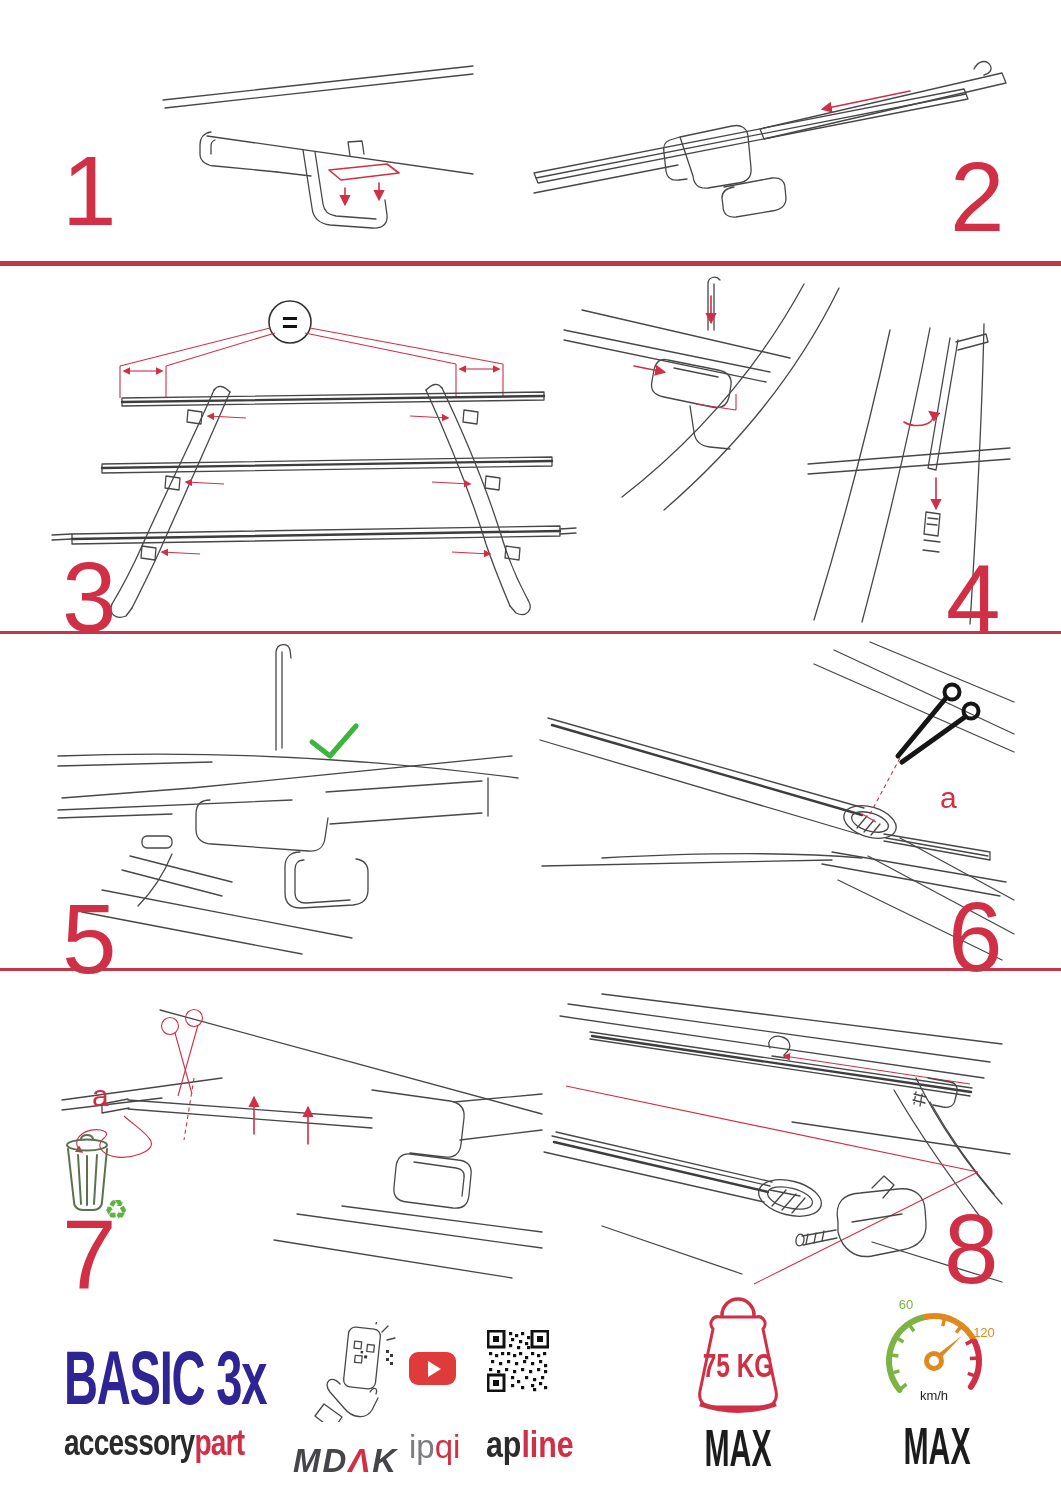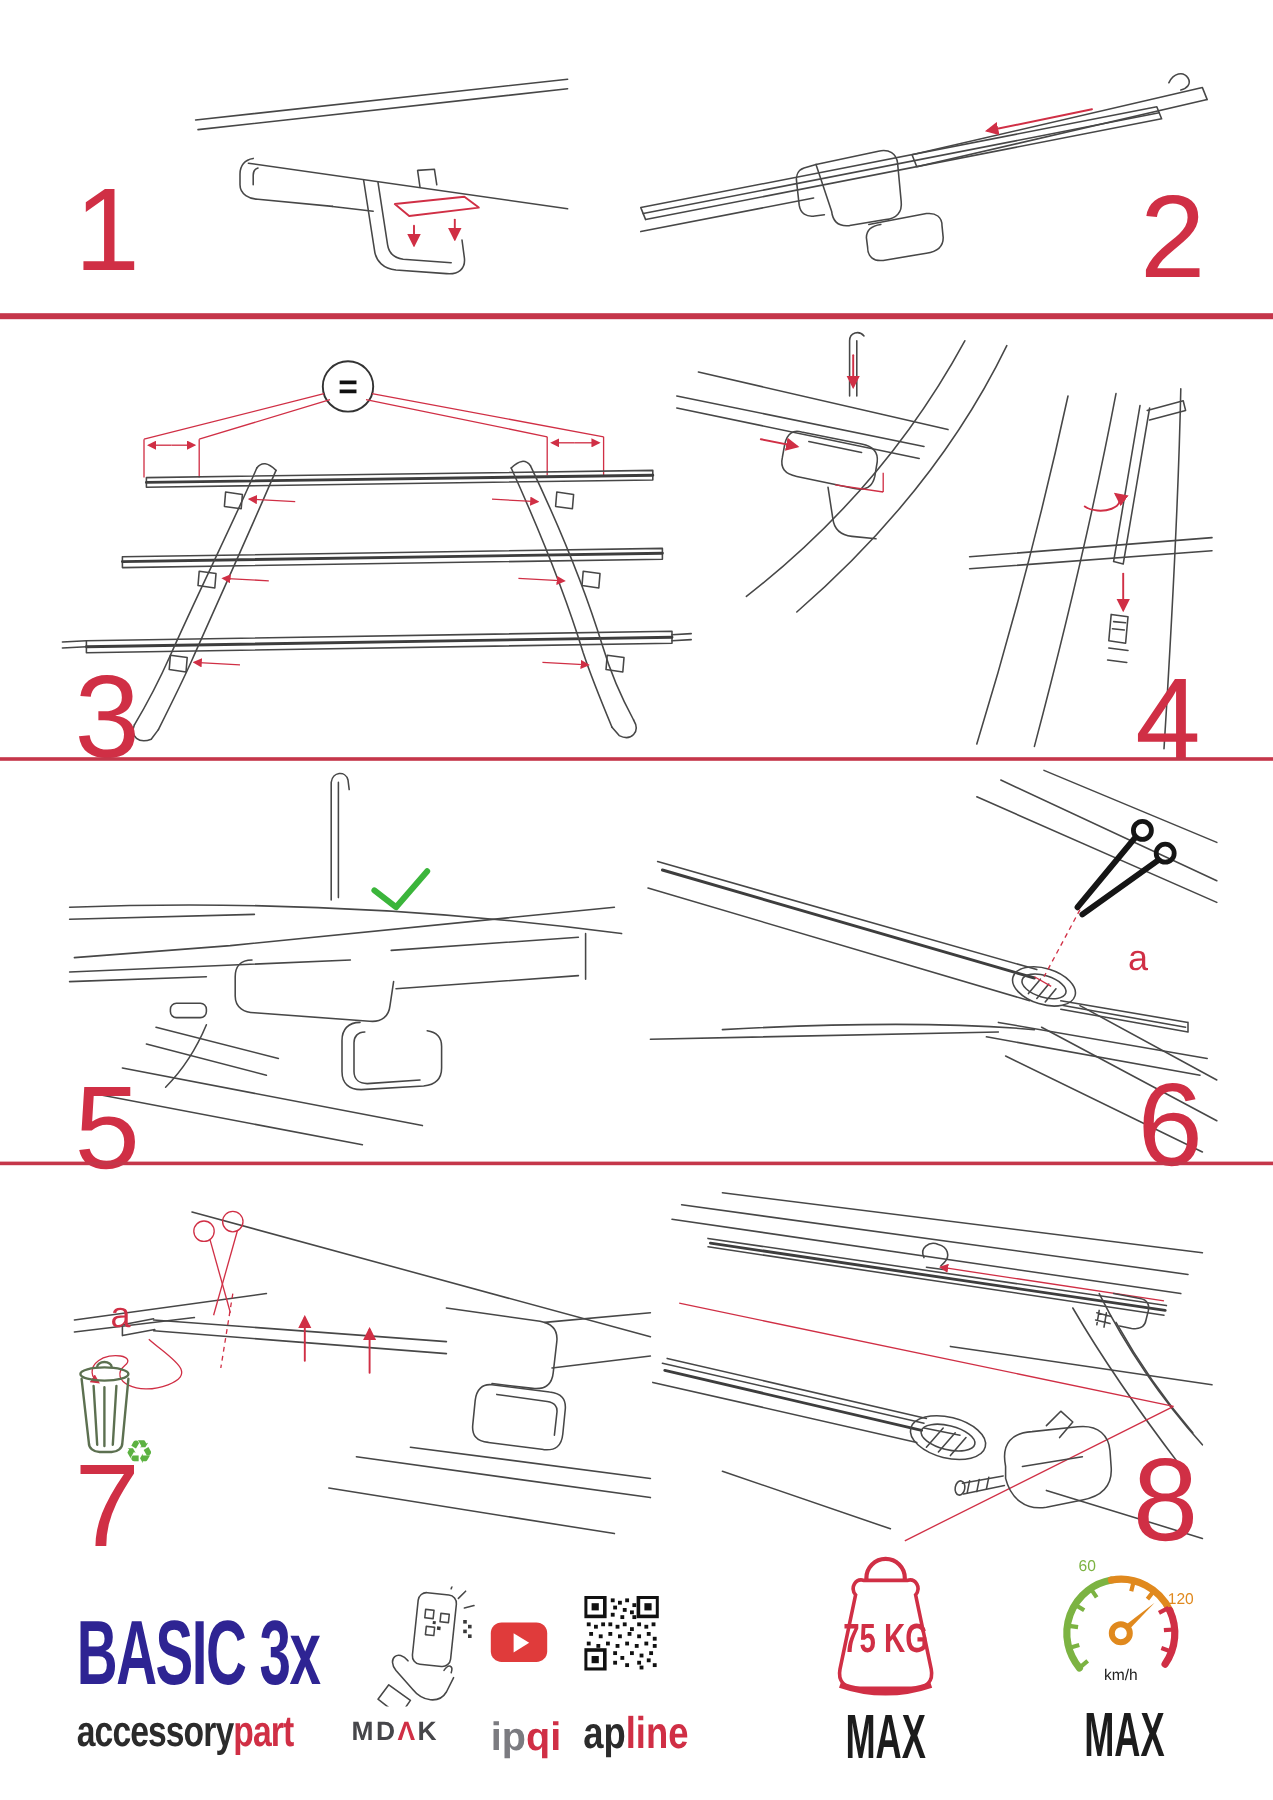--- a/index.html
+++ b/index.html
@@ -21,22 +21,22 @@
   .trash{stroke:#5c7050;stroke-width:2;fill:none;stroke-linecap:round}
   .rlab{fill:#d02f45;font-size:30px;font-family:"Liberation Sans",sans-serif;}
   
   .footer{position:absolute;left:0;top:1290px;width:1061px;height:210px;}
   .footer>*{position:absolute;}
   .basic-logo{left:64px;top:44px;font-size:76px;font-weight:bold;color:#2e2493;
               letter-spacing:-2px;transform:scaleX(0.62);transform-origin:left top;white-space:nowrap;}
   .accpart{left:64px;top:132px;font-size:36px;font-weight:bold;letter-spacing:-1px;
            transform:scaleX(0.78);transform-origin:left top;white-space:nowrap;color:#2b2b2b;}
   .red-txt{color:#d02f45;}
-  .mdak{left:293px;top:140px;font-size:22px;font-weight:bold;color:#46464a;letter-spacing:2px;}
-  .ipqi{left:409px;top:138px;font-size:33px;color:#7b7b80;font-weight:bold;}
+  .mdak{left:293px;top:152px;font-size:33px;font-weight:bold;color:#46464a;letter-spacing:2px;font-style:italic;}
+  .ipqi{left:409px;top:138px;font-size:33px;color:#7b7b80;}
   .apline{left:486px;top:134px;font-size:37px;font-weight:bold;color:#2b2b2b;
           transform:scaleX(0.82);transform-origin:left top;}
   .yt{left:409px;top:62px;width:47px;height:33px;background:#e03b3b;border-radius:9px;
       display:flex;align-items:center;justify-content:center;}
   .yt-tri{width:0;height:0;border-left:13px solid #fff;border-top:8px solid transparent;
           border-bottom:8px solid transparent;margin-left:3px;}
   .max{font-size:52px;font-weight:bold;color:#1c1c1c;text-align:center;
        transform:scaleX(0.58);transform-origin:center top;line-height:1;}
   .max-w{left:668px;top:132px;width:140px;}
   .max-s{left:872px;top:130px;width:130px;}

